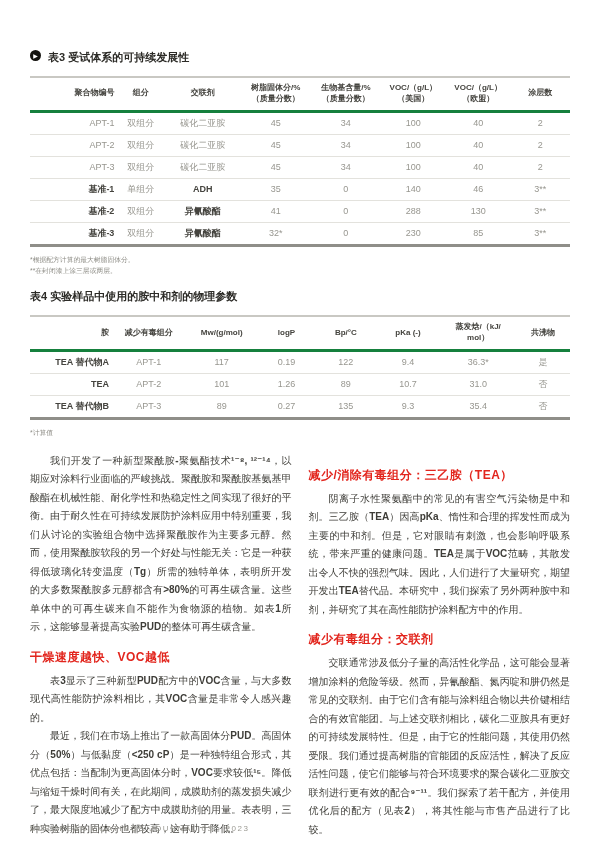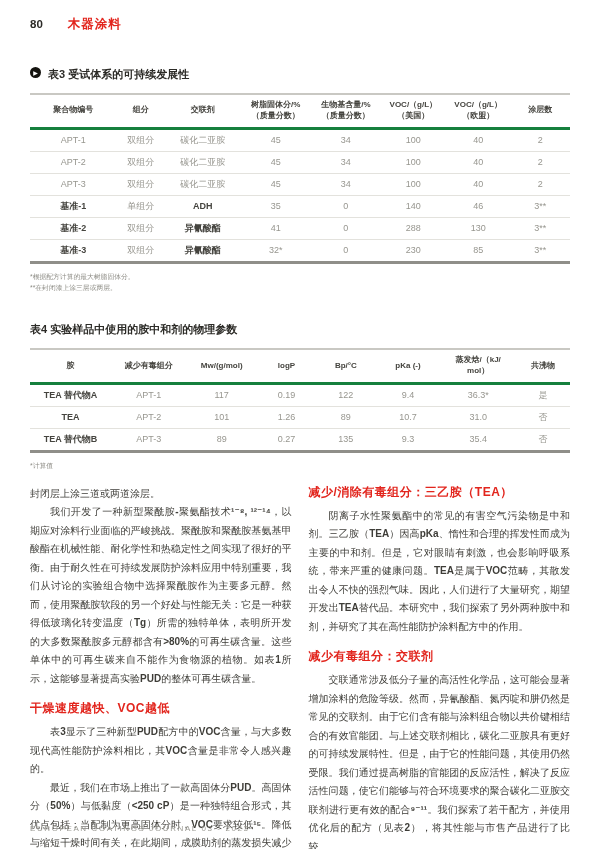--- a/index.html
+++ b/index.html
@@ -16,62 +16,58 @@
   body{
     width:600px;height:849px;background:#ffffff;position:relative;overflow:hidden;
     font-family:"Liberation Sans","DejaVu Sans",sans-serif;color:var(--ink);
   }
   .page{padding:16px 30px 0 30px;}
   .pagehead{display:flex;align-items:baseline;gap:25px;}
   .pagenum{font-size:11.5px;font-weight:bold;color:#2c2b27;}
   .sectiontitle{font-size:12.5px;font-weight:bold;color:var(--red);letter-spacing:1px;}
   .cap{display:flex;gap:7px;font-size:11px;font-weight:bold;color:#2c2b27;}
   .cap3{margin-top:34px;}
-  .cap4{margin-top:28px;}
+  .cap4{margin-top:12px;}
   .bullet{
     width:11px;height:11px;border-radius:50%;background:#14130f;color:#fff;
     display:inline-flex;align-items:center;justify-content:center;
     font-size:6px;line-height:1;flex:0 0 auto;
   }
   table.t{width:100%;border-collapse:collapse;margin-top:11px;
     border-top:2px solid var(--rule-light);border-bottom:3px solid var(--rule-dark);}
   table.t th{
     font-size:8px;font-weight:bold;color:var(--dark);text-align:center;
     padding:5px 2px;white-space:pre-line;line-height:1.35;vertical-align:middle;
   }
   table.t td{
     font-size:9px;color:var(--gray);text-align:center;padding:4px 2px;
     border-top:1px solid var(--rule-thin);vertical-align:middle;
   }
   table.t tbody tr:first-child td{border-top:3px solid #15803d;}
-  table.t th:first-child,table.t td:first-child{text-align:center;padding-left:2px;}
+  table.t th:first-child,table.t td:first-child{text-align:right;padding-left:2px;}
   table.t td.strong{color:var(--dark);font-weight:bold;}
   .notes{margin-top:7px;font-size:6.8px;color:#8d8c85;line-height:1.75;}
   .cols{display:flex;gap:17px;margin-top:13px;}
   .col{width:265px;}
   .col p{margin:0;font-size:10px;line-height:18.5px;text-align:justify;color:var(--ink);}
   .col p.ind{text-indent:2em;}
   .col h3{
     margin:13px 0 7px 0;font-size:12px;font-weight:bold;color:var(--red);letter-spacing:0.5px;line-height:1.25;
   }
-  .col > h3:first-child{margin-top:0;}
+  .col > h3:first-child{margin-top:16px;}
   .lt{font-weight:bold;color:inherit;}
   footer{
     position:absolute;left:30px;bottom:16px;font-size:8px;color:#9b9a93;letter-spacing:1.6px;text-align:right;
   }
 </style>
 </head>
 <body>
 
 <div class="page">
 
-  <div class="pagehead">
-    <span class="pagenum">80</span>
-    <span class="sectiontitle">木器涂料</span>
-  </div>
 
   <div class="cap cap3">
     <span class="bullet">▶</span>
     <span>表3 受试体系的可持续发展性</span>
   </div>
 
   <table class="t">
       <colgroup>
         <col style="width: 16%;">
         <col style="width: 9%;">
@@ -228,21 +224,20 @@
         </tr>
       </tbody>
     </table>
 
   <div class="notes">
     <div>*计算值</div>
   </div>
 
   <div class="cols">
     <div class="col">
-        <p>封闭层上涂三道或两道涂层。</p>
         <p class="ind">我们开发了一种新型聚酰胺<span class="lt">-</span>聚氨酯技术<span class="lt">¹⁻⁸, ¹²⁻¹⁴</span>，以期应对涂料行业面临的严峻挑战。聚酰胺和聚酰胺基氨基甲酸酯在机械性能、耐化学性和热稳定性之间实现了很好的平衡。由于耐久性在可持续发展防护涂料应用中特别重要，我们从讨论的实验组合物中选择聚酰胺作为主要多元醇。然而，使用聚酰胺软段的另一个好处与性能无关：它是一种获得低玻璃化转变温度（<span class="lt">Tg</span>）所需的独特单体，表明所开发的大多数聚酰胺多元醇都含有<span class="lt">&gt;80%</span>的可再生碳含量。这些单体中的可再生碳来自不能作为食物源的植物。如表<span class="lt">1</span>所示，这能够显著提高实验<span class="lt">PUD</span>的整体可再生碳含量。</p>
         <h3>干燥速度越快、VOC越低</h3>
         <p class="ind">表<span class="lt">3</span>显示了三种新型<span class="lt">PUD</span>配方中的<span class="lt">VOC</span>含量，与大多数现代高性能防护涂料相比，其<span class="lt">VOC</span>含量是非常令人感兴趣的。</p>
         <p class="ind">最近，我们在市场上推出了一款高固体分<span class="lt">PUD</span>。高固体分（<span class="lt">50%</span>）与低黏度（<span class="lt">&lt;250 cP</span>）是一种独特组合形式，其优点包括：当配制为更高固体分时，<span class="lt">VOC</span>要求较低<span class="lt">¹⁵</span>。降低与缩短干燥时间有关，在此期间，成膜助剂的蒸发损失减少了，最大限度地减少了配方中成膜助剂的用量。表表明，三种实验树脂的固体分也都较高，这有助于降低。</p>
       </div>
     <div class="col">
         <h3>减少/消除有毒组分：三乙胺（TEA）</h3>
         <p class="ind">阴离子水性聚氨酯中的常见的有害空气污染物是中和剂。三乙胺（<span class="lt">TEA</span>）因高<span class="lt">pKa</span>、惰性和合理的挥发性而成为主要的中和剂。但是，它对眼睛有刺激，也会影响呼吸系统，带来严重的健康问题。<span class="lt">TEA</span>是属于<span class="lt">VOC</span>范畴，其散发出令人不快的强烈气味。因此，人们进行了大量研究，期望开发出<span class="lt">TEA</span>替代品。本研究中，我们探索了另外两种胺中和剂，并研究了其在高性能防护涂料配方中的作用。</p>
         <h3>减少有毒组分：交联剂</h3>
         <p class="ind">交联通常涉及低分子量的高活性化学品，这可能会显著增加涂料的危险等级。然而，异氰酸酯、氮丙啶和肼仍然是常见的交联剂。由于它们含有能与涂料组合物以共价键相结合的有效官能团。与上述交联剂相比，碳化二亚胺具有更好的可持续发展特性。但是，由于它的性能问题，其使用仍然受限。我们通过提高树脂的官能团的反应活性，解决了反应活性问题，使它们能够与符合环境要求的聚合碳化二亚胺交联剂进行更有效的配合<span class="lt">⁹⁻¹¹</span>。我们探索了若干配方，并使用优化后的配方（见表<span class="lt">2</span>），将其性能与市售产品进行了比较。</p>

